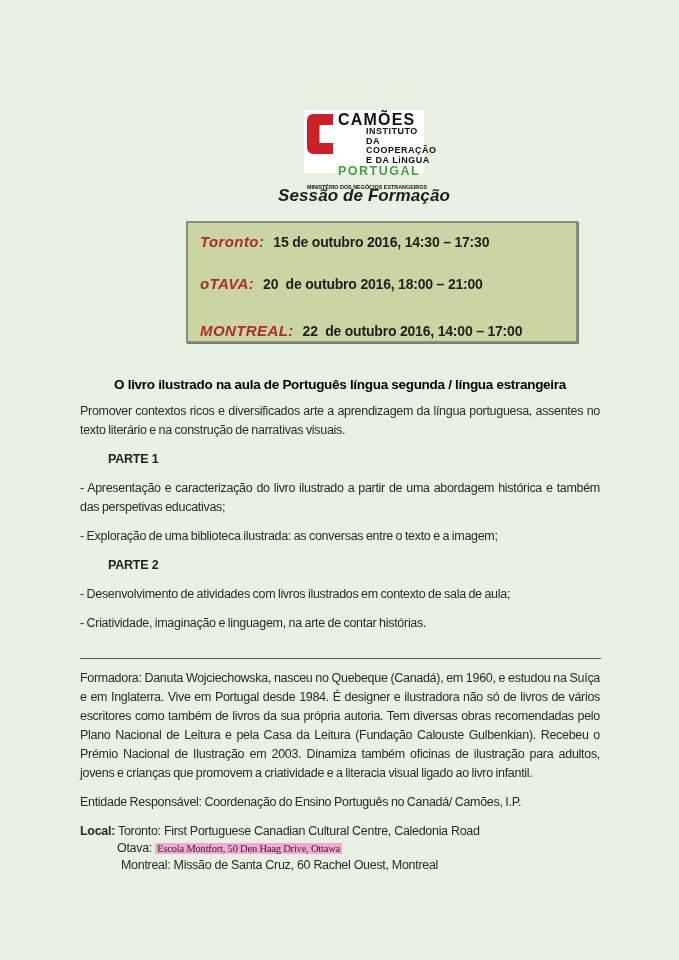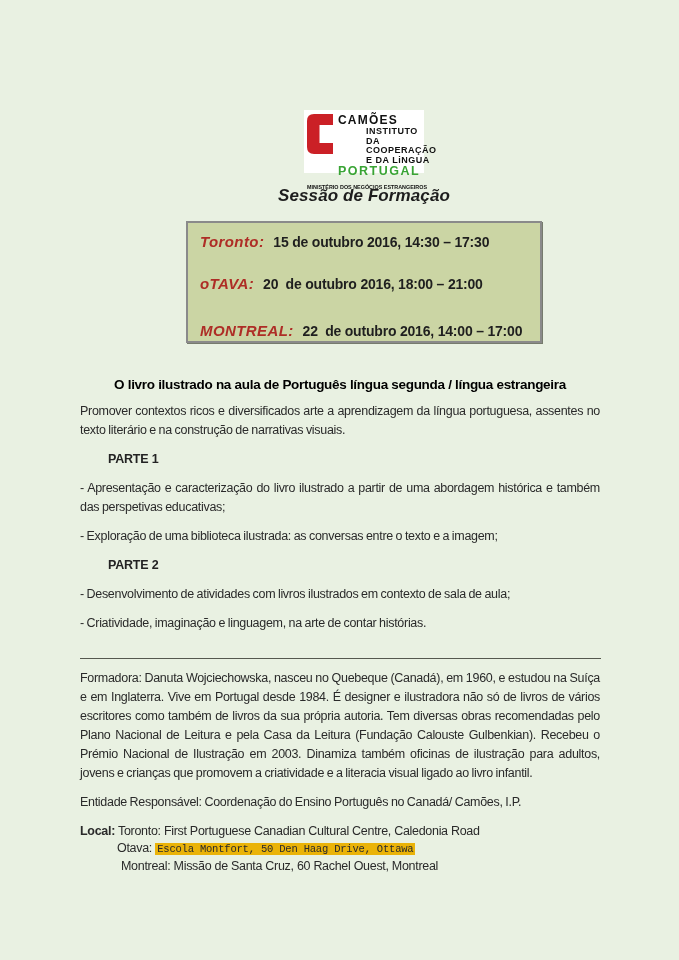--- a/index.html
+++ b/index.html
@@ -15,38 +15,38 @@
   .logo-box{
     width:120px;height:63px;box-sizing:border-box;
     background:#ffffff;
     margin:0 auto;margin-top:110px;
     transform:translateX(24px);
     padding:3px 2px 2px 3px;
   }
   .logo-top{display:flex;gap:5px;}
   .logo-c{flex:0 0 auto;margin-top:1px;}
   .logo-text{display:flex;flex-direction:column;padding-top:1px;}
-  .logo-name{font-size:12px;font-weight:bold;letter-spacing:1.2px;line-height:12px;color:#111;}
+  .logo-name{font-size:16px;font-weight:bold;letter-spacing:1.2px;line-height:12px;color:#111;}
   .logo-sub{font-size:9px;font-weight:bold;letter-spacing:0.5px;line-height:9px;color:#111;margin-top:1px;padding-left:28px;}
   .logo-country{font-size:12.5px;font-weight:bold;letter-spacing:1.5px;line-height:11px;color:#3aa435;margin-top:1px;}
   .logo-ministry-wrap{height:8px;overflow:visible;margin-top:2px;}
   .logo-ministry{
     display:inline-block;white-space:nowrap;
     font-size:10px;font-weight:bold;color:#111;width:216px;
     transform:scale(0.54);transform-origin:0 0;
   }
   
   .session-title{
     margin-top:13px;text-align:center;transform:translateX(24px);
     font-size:17px;font-weight:bold;font-style:italic;color:#1d1d1d;
     letter-spacing:0.1px;
   }
   
   .schedule-box{
-    box-sizing:border-box;width:356px;height:122px;
+    box-sizing:border-box;width:392px;height:122px;
     margin:15px 0 0 106px;
     background:#cbd5a4;
     border:2px solid #8a8a8a;
     box-shadow:1px 1px 0 #767b6d;
     padding:10px 7px 0 12px;
   }
   .sched-row{display:flex;align-items:baseline;}
   .sched-row.r1{margin-bottom:25px;}
   .sched-row.r2{margin-bottom:30px;}
   .city{
@@ -78,23 +78,23 @@
     border-top:1px solid #55584f;
     width:521px;
   }
   .para .lead{font-weight:normal;}
   .local-block{margin-top:11px;font-size:12.5px;letter-spacing:-0.3px;color:#2a2a2a;}
   .local-line{line-height:17px;}
   .local-line .lead{font-weight:bold;}
   .local-indent1{padding-left:37px;}
   .local-indent2{padding-left:41px;}
   .otava-address{
-    font-family:Liberation Mono, monospace;
+    font-family:Liberation Serif, serif;
     font-size:10.5px;letter-spacing:-0.2px;
-    background:#eab308;padding:0 2px;
+    background:#f9a8d4;padding:0 2px;
   }
 </style>
 </head>
 <body>
 
 <div class="page">
 
   <div class="logo-box">
     <div class="logo-top">
       <span class="logo-c">

